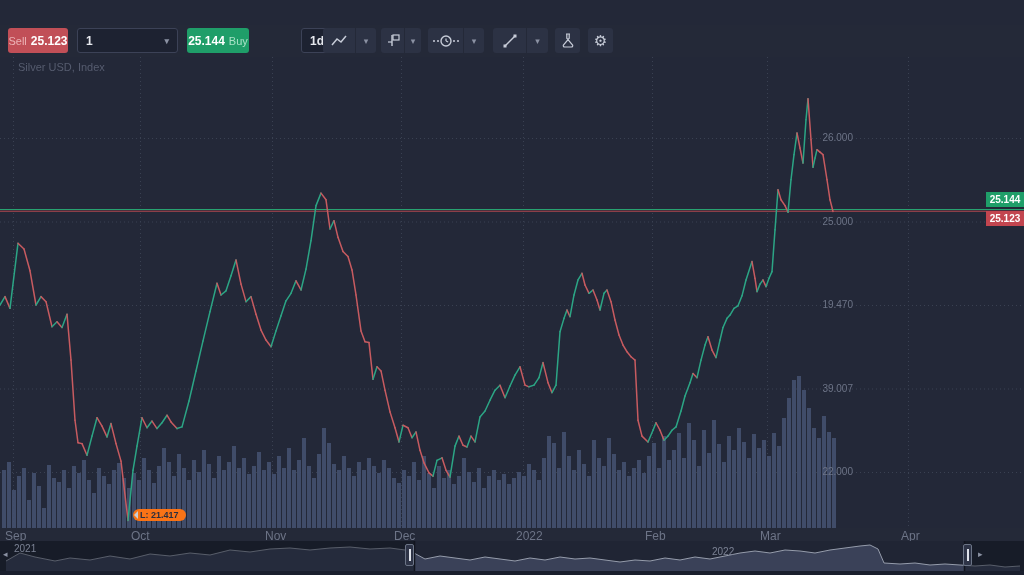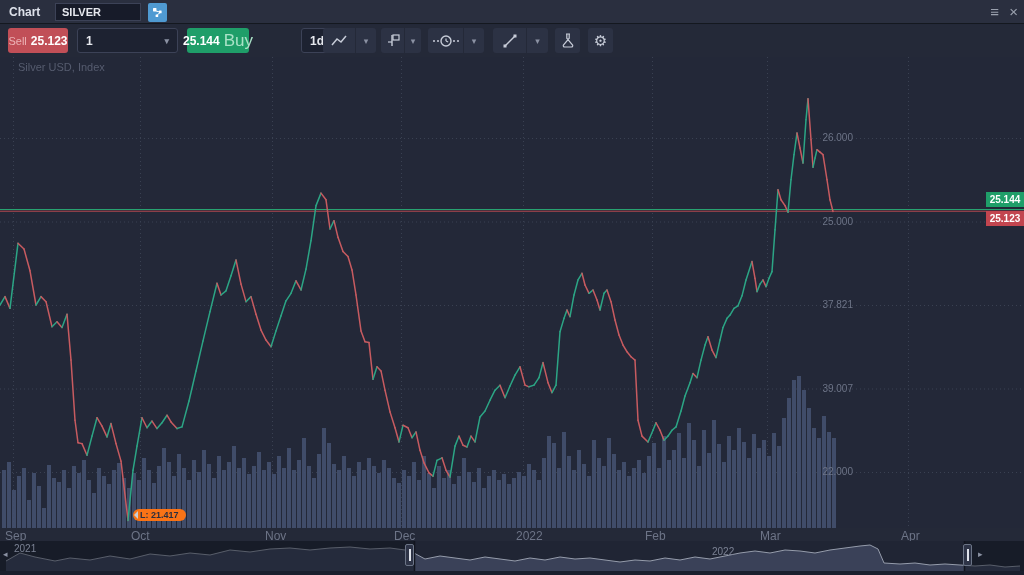--- a/index.html
+++ b/index.html
@@ -20,21 +20,21 @@
   .menu-glyph { right:26px; letter-spacing:-1px; }
   .close-glyph { right:6px; }
 
   
   .toolbar { position:absolute; left:0; top:25px; width:1024px; height:32px; background:#242938; }
   .tb { position:absolute; top:3px; height:25px; display:flex; align-items:center; border-radius:3px; font-size:12px; }
   .sell-btn { left:8px; width:60px; background:#c14f57; justify-content:center; gap:4px; cursor:pointer; }
   .sell-btn .lbl { color:#ecb3b6; font-size:11px; }
   .sell-btn .prc { color:#fff; font-weight:bold; }
   .buy-btn { left:187px; width:62px; background:#1f9e69; justify-content:center; gap:4px; cursor:pointer; }
-  .buy-btn .lbl { color:#a9e2c7; font-size:17px; }
+  .buy-btn .lbl { color:#a9e2c7; font-size:11px; }
   .buy-btn .prc { color:#fff; font-weight:bold; }
   .drop { background:#1d2231; border:1px solid #3c4257; color:#e6e8ee; font-weight:bold;
     padding:0 8px; justify-content:space-between; cursor:pointer; }
   .qty-drop { left:77px; width:101px; }
   .tf-drop { left:257px; width:59px;margin-left:44px; }
   .caret { color:#8b92a3; font-size:9px; }
   .icon-group { background:#2c3244; border-radius:3px; display:flex; }
   .icon-part { display:flex; align-items:center; justify-content:center; height:25px; cursor:pointer; }
   .icon-main { border-right:1px solid #242938; }
   .g1 { left:323px; } .g1 .icon-main { width:33px; } .g1 .icon-caret { width:20px; }
@@ -71,35 +71,20 @@
     border:1px solid #6b7486; border-radius:2px; cursor:ew-resize; display:flex; align-items:center; justify-content:center; }
   .nav-handle::after { content:""; width:2px; height:12px; background:#dfe2ea; }
   .bottom-strip { position:absolute; left:0; top:571px; width:1024px; height:4px; background:#1a1f2d; }
   svg { display:block; }
 </style>
 </head>
 <body>
 
 <div id="app">
 
-  <div class="topbar">
-    <span class="topbar-title">Chart</span>
-    <input class="symbol-input" value="SILVER" style="">
-    <div class="dots-btn">
-      <svg width="13" height="13" viewBox="0 0 13 13">
-        <rect x="2" y="2" width="3.4" height="3.4" rx="0.6" fill="#fff"></rect>
-        <rect x="8" y="4.6" width="2.6" height="2.6" rx="0.5" fill="#fff"></rect>
-        <rect x="4.6" y="8.4" width="2.6" height="2.6" rx="0.5" fill="#fff"></rect>
-        <line x1="5" y1="5" x2="8.6" y2="6" stroke="#fff" stroke-width="1"></line>
-        <line x1="8.8" y1="7" x2="6.4" y2="8.6" stroke="#fff" stroke-width="1"></line>
-      </svg>
-    </div>
-    <span class="win-ctrl menu-glyph">≡</span>
-    <span class="win-ctrl close-glyph">×</span>
-  </div>
 
   <div class="toolbar">
     <div class="tb sell-btn">
       <span class="lbl">Sell</span>
       <span class="prc">25.123</span>
     </div>
     <div class="tb drop qty-drop">
       <span>1</span>
       <span class="caret">▾</span>
     </div>
@@ -549,21 +534,21 @@
         <line x1="817" y1="92.69000000000005" x2="820" y2="95.19500000000014" stroke="#c75b60" stroke-width="1.5" stroke-linecap="round"></line>
         <line x1="820" y1="95.19500000000014" x2="823" y2="97.69999999999993" stroke="#c75b60" stroke-width="1.5" stroke-linecap="round"></line>
         <line x1="823" y1="97.69999999999993" x2="827" y2="122.75" stroke="#c75b60" stroke-width="1.5" stroke-linecap="round"></line>
         <line x1="827" y1="122.75" x2="830" y2="142.78999999999988" stroke="#c75b60" stroke-width="1.5" stroke-linecap="round"></line>
         <line x1="830" y1="142.78999999999988" x2="833" y2="154.4799999999999" stroke="#c75b60" stroke-width="1.5" stroke-linecap="round"></line>
       </svg>
     <span class="watermark">Silver USD, Index</span>
     <div id="ylabels">
         <span class="ylabel" style="top: 75px;">26.000</span>
         <span class="ylabel" style="top: 158.5px;">25.000</span>
-        <span class="ylabel" style="top: 242px;">37.821</span>
+        <span class="ylabel" style="top: 242px;">19.470</span>
         <span class="ylabel" style="top: 325.5px;">39.007</span>
         <span class="ylabel" style="top: 409px;">22.000</span>
       </div>
     <div class="price-badge badge-buy" id="badge-buy" style="top: 135.476px;">25.144</div>
     <div class="price-badge badge-sell" id="badge-sell" style="top: 154.476px;">25.123</div>
     <div class="low-badge">L: 21.417</div>
   </div>
 
   <div class="timeaxis" id="timeaxis">
       <span class="xlabel" style="left: 5px;">Sep</span>

